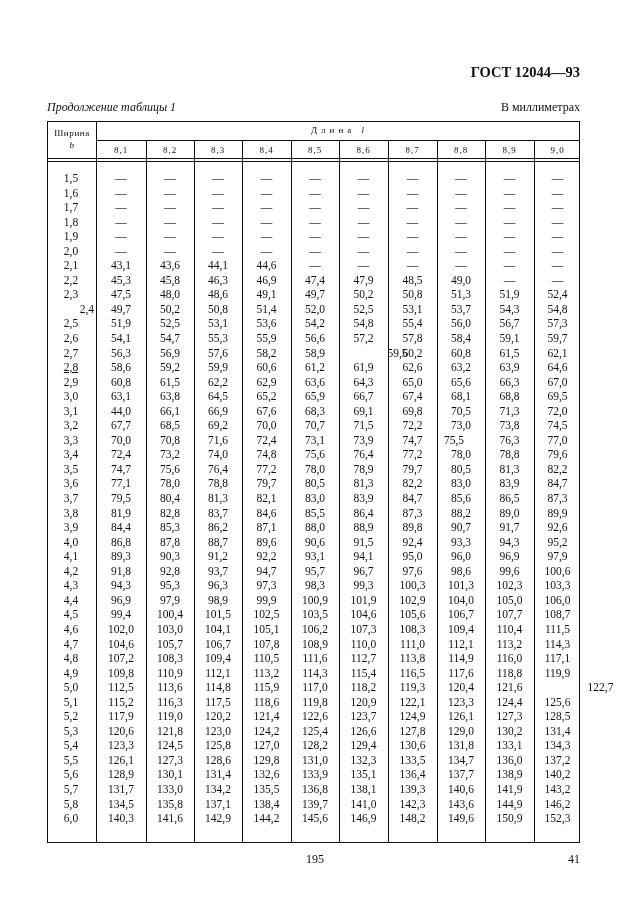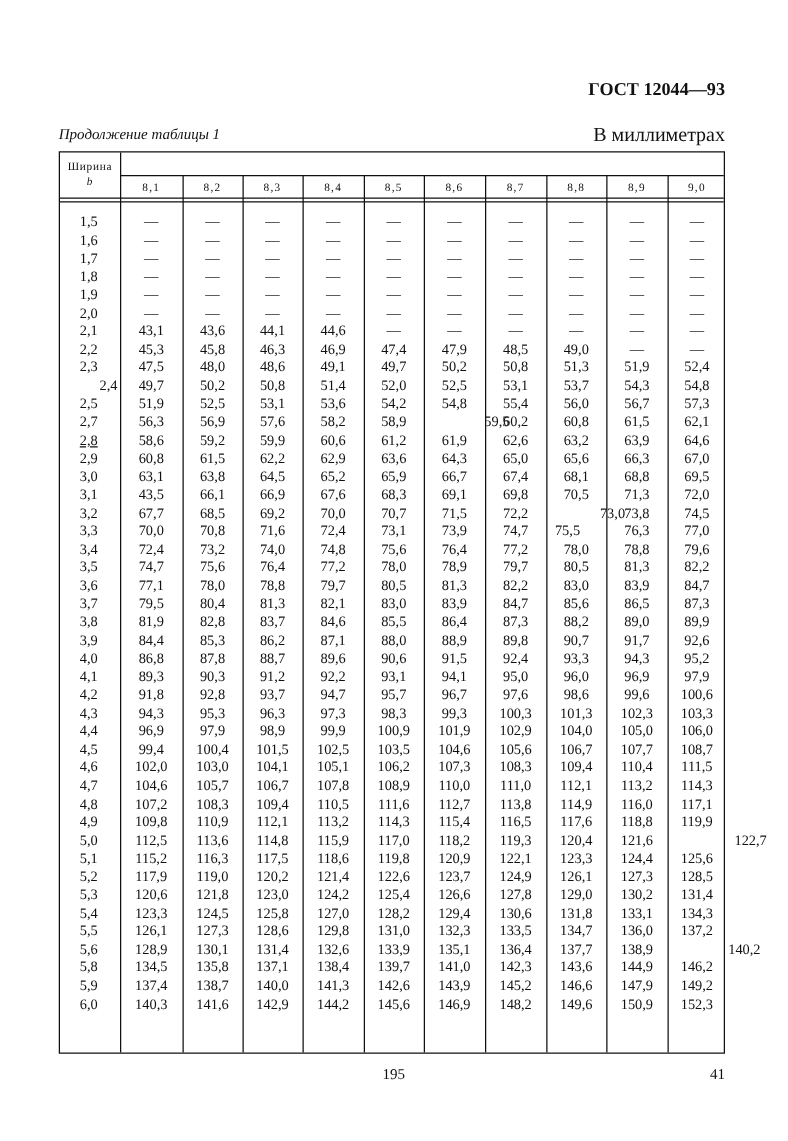--- a/index.html
+++ b/index.html
@@ -1,20 +1,20 @@
 <!DOCTYPE html>
 <html><head>
 <meta charset="utf-8">
 <style>
   html, body { margin: 0; padding: 0; background: #ffffff; }
   body { width: 630px; height: 913px; position: relative; overflow: hidden;
          font-family: "Liberation Serif", "DejaVu Serif", serif; color: #111; }
   .std-code { position: absolute; right: 50px; top: 64px; font-weight: bold; font-size: 14.5px; }
   .caption { position: absolute; left: 47px; top: 100px; font-style: italic; font-size: 12px; }
-  .units { position: absolute; right: 50px; top: 100px; font-size: 16px; }
+  .units { position: absolute; right: 50px; top: 100px; font-size: 12px; }
   .tbl { position: absolute; left: 47px; top: 121px; width: 533px; height: 722px;
          border: 1.3px solid #111; box-sizing: border-box; }
   .vline { position: absolute; top: 0; bottom: 0; width: 0; border-left: 1.2px solid #111; }
   .hline { position: absolute; height: 0; border-top: 1.2px solid #111; }
   .hdr-b { position: absolute; left: 0; width: 48px; top: 0; height: 37px; text-align: center;
            font-size: 9px; letter-spacing: 0.6px; }
   .hdr-b .l1 { margin-top: 6px; }
   .hdr-b .l2 { font-style: italic; margin-top: 2px; }
   .hdr-len { position: absolute; left: 48px; right: 0; top: 3px; text-align: center;
              font-size: 9px; letter-spacing: 4px; }
@@ -32,20 +32,24 @@
 
 <div class="std-code">ГОСТ 12044—93</div>
 <div class="caption">Продолжение таблицы 1</div>
 <div class="units">В миллиметрах</div>
 
 <div class="tbl" id="tbl">
   <div class="hdr-b">
     <div class="l1">Ширина</div>
     <div class="l2">b</div>
   </div>
+  <div class="hdr-len">
+    <span>Длина</span>
+    <i>l</i>
+  </div>
   <div id="subhdrs">
       <div class="subhdr" style="left: 48px; width: 50px;">8,1</div>
       <div class="subhdr" style="left: 98px; width: 48px;">8,2</div>
       <div class="subhdr" style="left: 146px; width: 48px;">8,3</div>
       <div class="subhdr" style="left: 194px; width: 49px;">8,4</div>
       <div class="subhdr" style="left: 243px; width: 48px;">8,5</div>
       <div class="subhdr" style="left: 291px; width: 49px;">8,6</div>
       <div class="subhdr" style="left: 340px; width: 49px;">8,7</div>
       <div class="subhdr" style="left: 389px; width: 48px;">8,8</div>
       <div class="subhdr" style="left: 437px; width: 49px;">8,9</div>
@@ -204,20 +208,33 @@
         <div class="cell" style="left: 146px; width: 48px;">53,1</div>
         <div class="cell" style="left: 194px; width: 49px;">53,6</div>
         <div class="cell" style="left: 243px; width: 48px;">54,2</div>
         <div class="cell" style="left: 291px; width: 49px;">54,8</div>
         <div class="cell" style="left: 340px; width: 49px;">55,4</div>
         <div class="cell" style="left: 389px; width: 48px;">56,0</div>
         <div class="cell" style="left: 437px; width: 49px;">56,7</div>
         <div class="cell" style="left: 486px; width: 47px;">57,3</div>
       </div>
       <div class="row">
+        <div class="cell" style="left: 0px; width: 46px;">2,6</div>
+        <div class="cell" style="left: 48px; width: 50px;">54,1</div>
+        <div class="cell" style="left: 98px; width: 48px;">54,7</div>
+        <div class="cell" style="left: 146px; width: 48px;">55,3</div>
+        <div class="cell" style="left: 194px; width: 49px;">55,9</div>
+        <div class="cell" style="left: 243px; width: 48px;">56,6</div>
+        <div class="cell" style="left: 291px; width: 49px;">57,2</div>
+        <div class="cell" style="left: 340px; width: 49px;">57,8</div>
+        <div class="cell" style="left: 389px; width: 48px;">58,4</div>
+        <div class="cell" style="left: 437px; width: 49px;">59,1</div>
+        <div class="cell" style="left: 486px; width: 47px;">59,7</div>
+      </div>
+      <div class="row">
         <div class="cell" style="left: 0px; width: 46px;">2,7</div>
         <div class="cell" style="left: 48px; width: 50px;">56,3</div>
         <div class="cell" style="left: 98px; width: 48px;">56,9</div>
         <div class="cell" style="left: 146px; width: 48px;">57,6</div>
         <div class="cell" style="left: 194px; width: 49px;">58,2</div>
         <div class="cell" style="left: 243px; width: 48px;">58,9</div>
         <div class="cell" style="left: 277px; width: 49px; padding-left: 48px;">59,5</div>
         <div class="cell" style="left: 340px; width: 49px;">60,2</div>
         <div class="cell" style="left: 389px; width: 48px;">60,8</div>
         <div class="cell" style="left: 437px; width: 49px;">61,5</div>
@@ -257,41 +274,41 @@
         <div class="cell" style="left: 194px; width: 49px;">65,2</div>
         <div class="cell" style="left: 243px; width: 48px;">65,9</div>
         <div class="cell" style="left: 291px; width: 49px;">66,7</div>
         <div class="cell" style="left: 340px; width: 49px;">67,4</div>
         <div class="cell" style="left: 389px; width: 48px;">68,1</div>
         <div class="cell" style="left: 437px; width: 49px;">68,8</div>
         <div class="cell" style="left: 486px; width: 47px;">69,5</div>
       </div>
       <div class="row">
         <div class="cell" style="left: 0px; width: 46px;">3,1</div>
-        <div class="cell" style="left: 48px; width: 50px;">43,5</div>
+        <div class="cell" style="left: 48px; width: 50px;">44,0</div>
         <div class="cell" style="left: 98px; width: 48px;">66,1</div>
         <div class="cell" style="left: 146px; width: 48px;">66,9</div>
         <div class="cell" style="left: 194px; width: 49px;">67,6</div>
         <div class="cell" style="left: 243px; width: 48px;">68,3</div>
         <div class="cell" style="left: 291px; width: 49px;">69,1</div>
         <div class="cell" style="left: 340px; width: 49px;">69,8</div>
         <div class="cell" style="left: 389px; width: 48px;">70,5</div>
         <div class="cell" style="left: 437px; width: 49px;">71,3</div>
         <div class="cell" style="left: 486px; width: 47px;">72,0</div>
       </div>
       <div class="row">
         <div class="cell" style="left: 0px; width: 46px;">3,2</div>
         <div class="cell" style="left: 48px; width: 50px;">67,7</div>
         <div class="cell" style="left: 98px; width: 48px;">68,5</div>
         <div class="cell" style="left: 146px; width: 48px;">69,2</div>
         <div class="cell" style="left: 194px; width: 49px;">70,0</div>
         <div class="cell" style="left: 243px; width: 48px;">70,7</div>
         <div class="cell" style="left: 291px; width: 49px;">71,5</div>
         <div class="cell" style="left: 340px; width: 49px;">72,2</div>
-        <div class="cell" style="left: 389px; width: 48px; margin-left: 29px;">73,0</div>
+        <div class="cell" style="left: 389px; width: 48px;">73,0</div>
         <div class="cell" style="left: 437px; width: 49px;">73,8</div>
         <div class="cell" style="left: 486px; width: 47px;">74,5</div>
       </div>
       <div class="row">
         <div class="cell" style="left: 0px; width: 46px;">3,3</div>
         <div class="cell" style="left: 48px; width: 50px;">70,0</div>
         <div class="cell" style="left: 98px; width: 48px;">70,8</div>
         <div class="cell" style="left: 146px; width: 48px;">71,6</div>
         <div class="cell" style="left: 194px; width: 49px;">72,4</div>
         <div class="cell" style="left: 243px; width: 48px;">73,1</div>
@@ -591,49 +608,49 @@
         <div class="cell" style="left: 0px; width: 46px;">5,6</div>
         <div class="cell" style="left: 48px; width: 50px;">128,9</div>
         <div class="cell" style="left: 98px; width: 48px;">130,1</div>
         <div class="cell" style="left: 146px; width: 48px;">131,4</div>
         <div class="cell" style="left: 194px; width: 49px;">132,6</div>
         <div class="cell" style="left: 243px; width: 48px;">133,9</div>
         <div class="cell" style="left: 291px; width: 49px;">135,1</div>
         <div class="cell" style="left: 340px; width: 49px;">136,4</div>
         <div class="cell" style="left: 389px; width: 48px;">137,7</div>
         <div class="cell" style="left: 437px; width: 49px;">138,9</div>
-        <div class="cell" style="left: 486px; width: 47px; padding-left: 38px;">140,2</div>
+        <div class="cell" style="left: 486px; width: 47px;">140,2</div>
+      </div>
+      <div class="row">
+        <div class="cell" style="left: 0px; width: 46px;">5,7</div>
+        <div class="cell" style="left: 48px; width: 50px;">131,7</div>
+        <div class="cell" style="left: 98px; width: 48px;">133,0</div>
+        <div class="cell" style="left: 146px; width: 48px;">134,2</div>
+        <div class="cell" style="left: 194px; width: 49px;">135,5</div>
+        <div class="cell" style="left: 243px; width: 48px;">136,8</div>
+        <div class="cell" style="left: 291px; width: 49px;">138,1</div>
+        <div class="cell" style="left: 340px; width: 49px;">139,3</div>
+        <div class="cell" style="left: 389px; width: 48px;">140,6</div>
+        <div class="cell" style="left: 437px; width: 49px;">141,9</div>
+        <div class="cell" style="left: 486px; width: 47px;">143,2</div>
       </div>
       <div class="row">
         <div class="cell" style="left: 0px; width: 46px;">5,8</div>
         <div class="cell" style="left: 48px; width: 50px;">134,5</div>
         <div class="cell" style="left: 98px; width: 48px;">135,8</div>
         <div class="cell" style="left: 146px; width: 48px;">137,1</div>
         <div class="cell" style="left: 194px; width: 49px;">138,4</div>
         <div class="cell" style="left: 243px; width: 48px;">139,7</div>
         <div class="cell" style="left: 291px; width: 49px;">141,0</div>
         <div class="cell" style="left: 340px; width: 49px;">142,3</div>
         <div class="cell" style="left: 389px; width: 48px;">143,6</div>
         <div class="cell" style="left: 437px; width: 49px;">144,9</div>
         <div class="cell" style="left: 486px; width: 47px;">146,2</div>
       </div>
       <div class="row">
-        <div class="cell" style="left: 0px; width: 46px;">5,9</div>
-        <div class="cell" style="left: 48px; width: 50px;">137,4</div>
-        <div class="cell" style="left: 98px; width: 48px;">138,7</div>
-        <div class="cell" style="left: 146px; width: 48px;">140,0</div>
-        <div class="cell" style="left: 194px; width: 49px;">141,3</div>
-        <div class="cell" style="left: 243px; width: 48px;">142,6</div>
-        <div class="cell" style="left: 291px; width: 49px;">143,9</div>
-        <div class="cell" style="left: 340px; width: 49px;">145,2</div>
-        <div class="cell" style="left: 389px; width: 48px;">146,6</div>
-        <div class="cell" style="left: 437px; width: 49px;">147,9</div>
-        <div class="cell" style="left: 486px; width: 47px;">149,2</div>
-      </div>
-      <div class="row">
         <div class="cell" style="left: 0px; width: 46px;">6,0</div>
         <div class="cell" style="left: 48px; width: 50px;">140,3</div>
         <div class="cell" style="left: 98px; width: 48px;">141,6</div>
         <div class="cell" style="left: 146px; width: 48px;">142,9</div>
         <div class="cell" style="left: 194px; width: 49px;">144,2</div>
         <div class="cell" style="left: 243px; width: 48px;">145,6</div>
         <div class="cell" style="left: 291px; width: 49px;">146,9</div>
         <div class="cell" style="left: 340px; width: 49px;">148,2</div>
         <div class="cell" style="left: 389px; width: 48px;">149,6</div>
         <div class="cell" style="left: 437px; width: 49px;">150,9</div>

